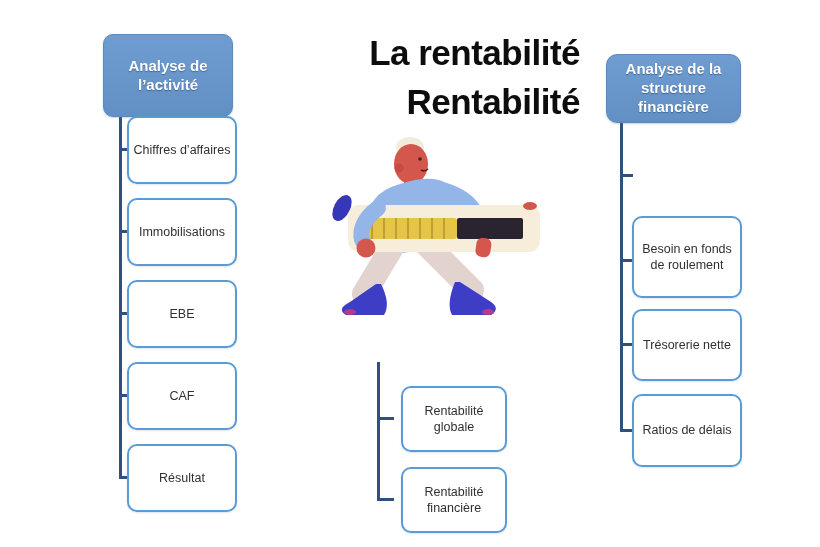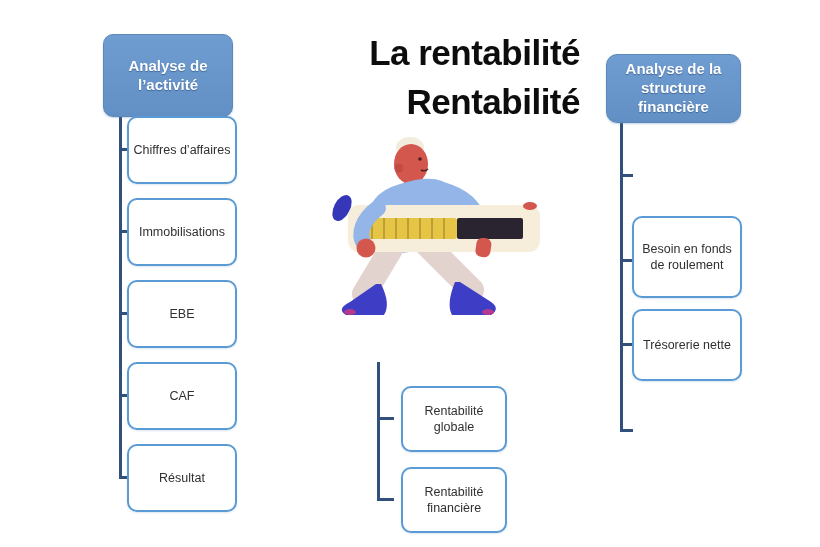--- a/index.html
+++ b/index.html
@@ -104,20 +104,21 @@
   <div class="child l l2">EBE</div>
   <div class="child l l3">CAF</div>
   <div class="child l l4">Résultat</div>
 
   <div class="child m m0">Rentabilité globale</div>
   <div class="child m m1">Rentabilité financière</div>
 
   <div class="hdr hdr-right">Analyse de la structure financière</div>
   <div class="child r r1">Besoin en fonds de roulement</div>
   <div class="child r r2">Trésorerie nette</div>
+  <div class="child r r3">Ratios de délais</div>
 
   <svg class="illustration" viewBox="0 0 225 192" aria-hidden="true">
 
     <ellipse cx="90" cy="21" rx="14" ry="10" fill="var(--hair)"></ellipse>
     <ellipse cx="91" cy="38" rx="17" ry="20" fill="var(--skin)"></ellipse>
     <circle cx="79" cy="42" r="4.5" fill="var(--skin-dark)"></circle>
     <circle cx="100" cy="33" r="1.8" fill="#4a1f1c"></circle>
     <path d="M101,44 q4,2 7,-1" stroke="#4a1f1c" stroke-width="1.4" fill="none"></path>
     <rect x="84" y="54" width="13" height="9" fill="var(--skin)"></rect>
 

